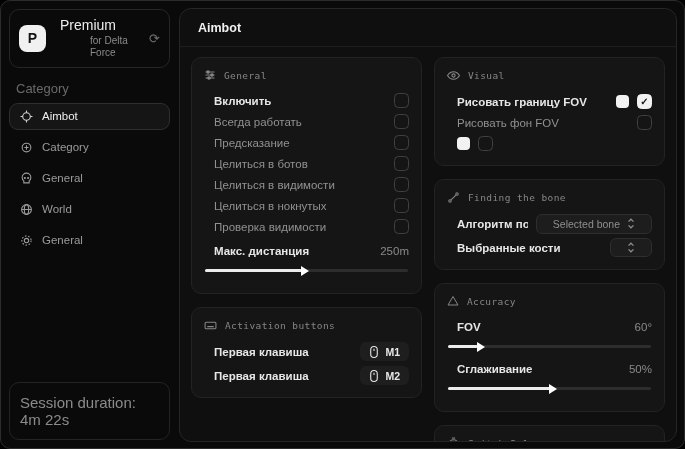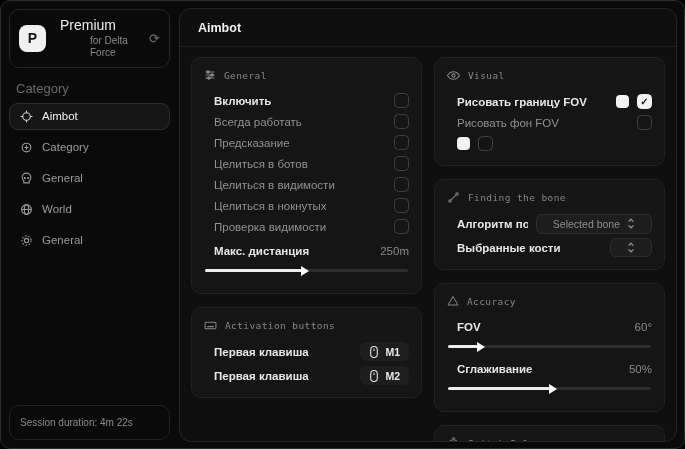--- a/index.html
+++ b/index.html
@@ -15,21 +15,21 @@
   .brand-text { line-height:1.25; min-width:0; }
   .brand-title { font-size:14px; font-weight:400; color:#ededed;padding-left:6px; }
   .brand-sub { font-size:10px; color:#8b8b8b;margin-left:36px; }
   .sync { margin-left:auto; color:#6f6f6f; font-size:13px; line-height:1; }
   .category-label { font-size:13px; color:#6a6a6a; margin:13px 7px 7px; }
   .nav-item { display:flex; align-items:center; gap:9px; padding:6px 10px; border-radius:9px; font-size:11.5px;
               color:#9b9b9b; border:1px solid transparent; margin-bottom:4px; cursor:pointer; }
   .nav-item.active { background:#151515; border-color:#2e2e2e; color:#ededed; }
   .nav-item svg { flex-shrink:0; }
   .session-box { position:absolute; left:8px; right:8px; bottom:8px; border:1px solid #242424; border-radius:10px;
-                 padding:11px 10px; font-size:10px; color:#8b8b8b; }
+                 padding:11px 10px; font-size:15px; color:#8b8b8b; }
 
   
   .main { position:absolute; left:178px; top:7px; right:7px; bottom:6px; background:#0f0f0f;
           border:1px solid #262626; border-radius:12px; overflow:hidden; }
   .main-header { padding:12px 18px 11px; font-size:12.5px; font-weight:700; color:#f0f0f0; border-bottom:1px solid #1d1d1d; }
   .content { padding:10px 11px; display:flex; gap:12px; height:calc(100% - 40px); }
   .col { flex:1; display:flex; flex-direction:column; gap:13px; min-width:0; }
 
   .card { background:#151515; border:1px solid #232323; border-radius:10px; padding:9px 12px 11px; }
   .card-header { display:flex; align-items:center; gap:8px; font-family:"DejaVu Sans Mono", monospace;

